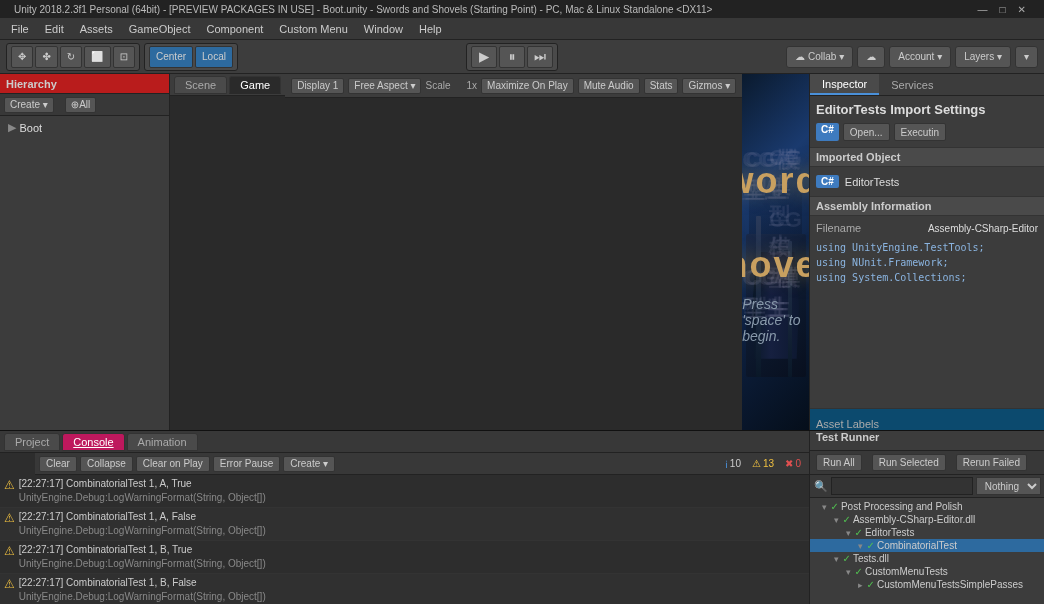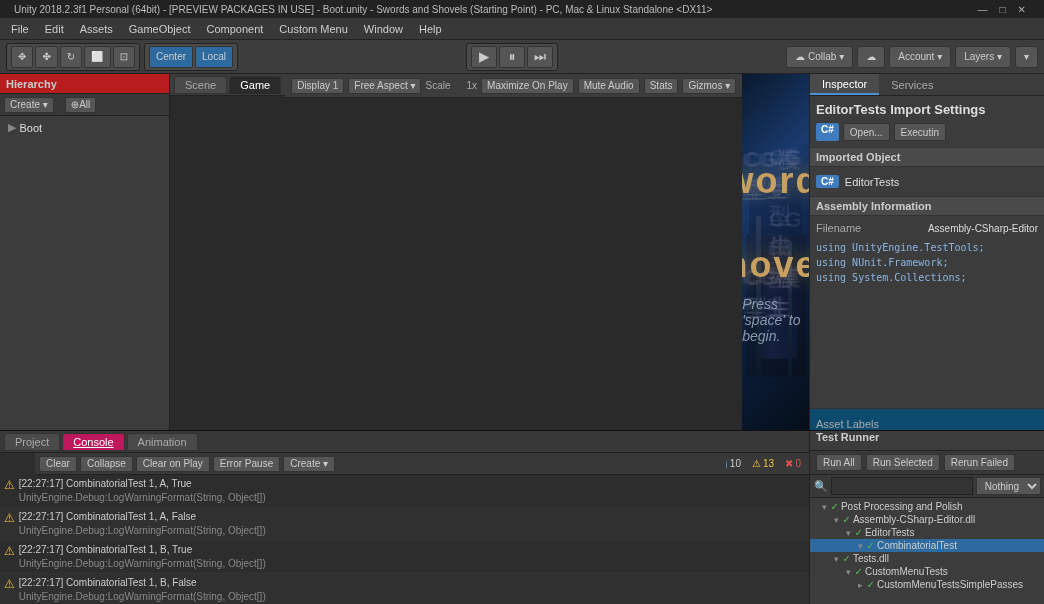--- a/index.html
+++ b/index.html
@@ -444,21 +444,21 @@
       color: #aaa;
     }
     .test-mode-tab.active {
       background: #2d6a9f;
       color: #fff;
     }
     .test-run-bar {
       display: flex;
       align-items: center;
       padding: 3px 6px;
-      gap: 4px;
+      gap: 10px;
       background: #383838;
       border-bottom: 1px solid #222;
     }
     .run-btn {
       background: #555;
       border: 1px solid #333;
       border-radius: 2px;
       color: #ccc;
       font-size: 10px;
       padding: 2px 6px;

